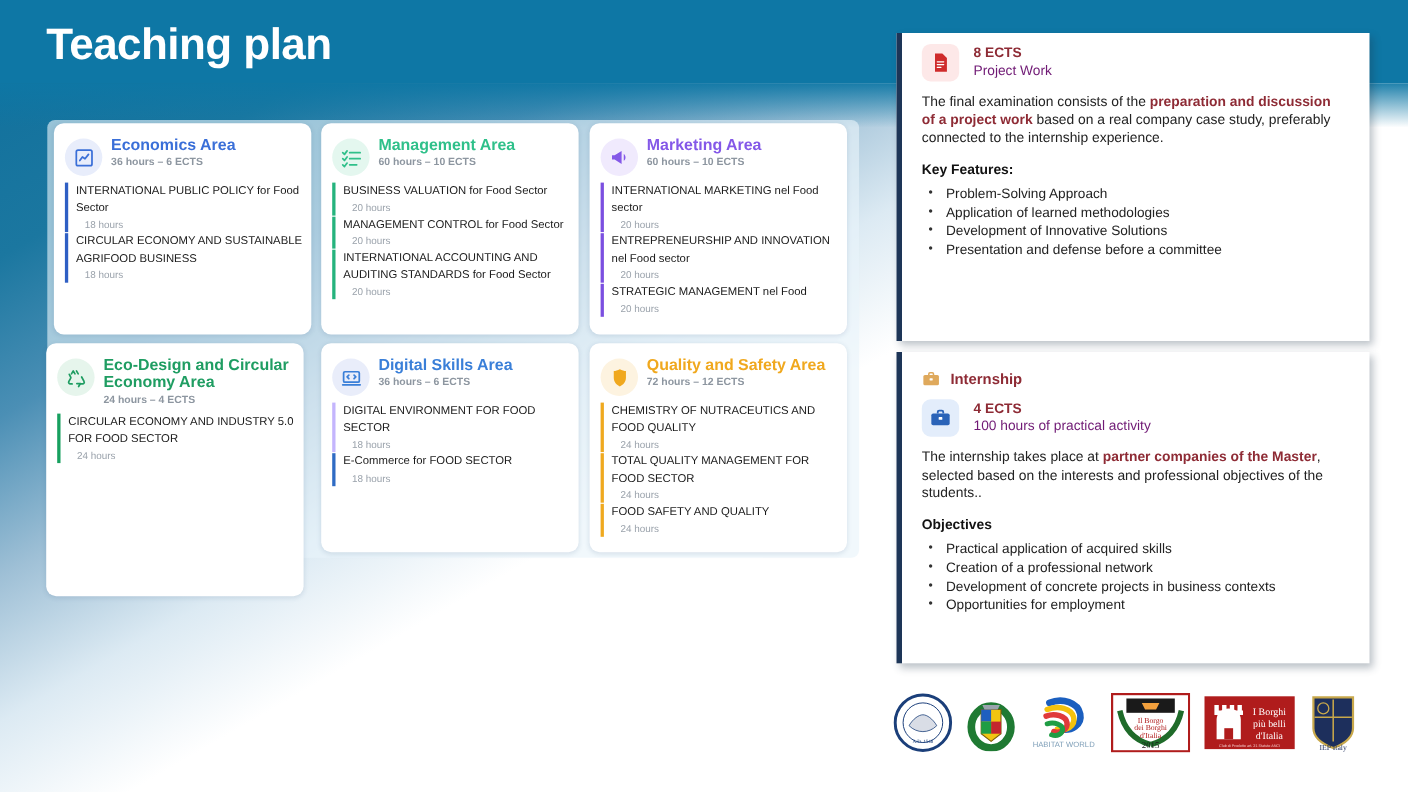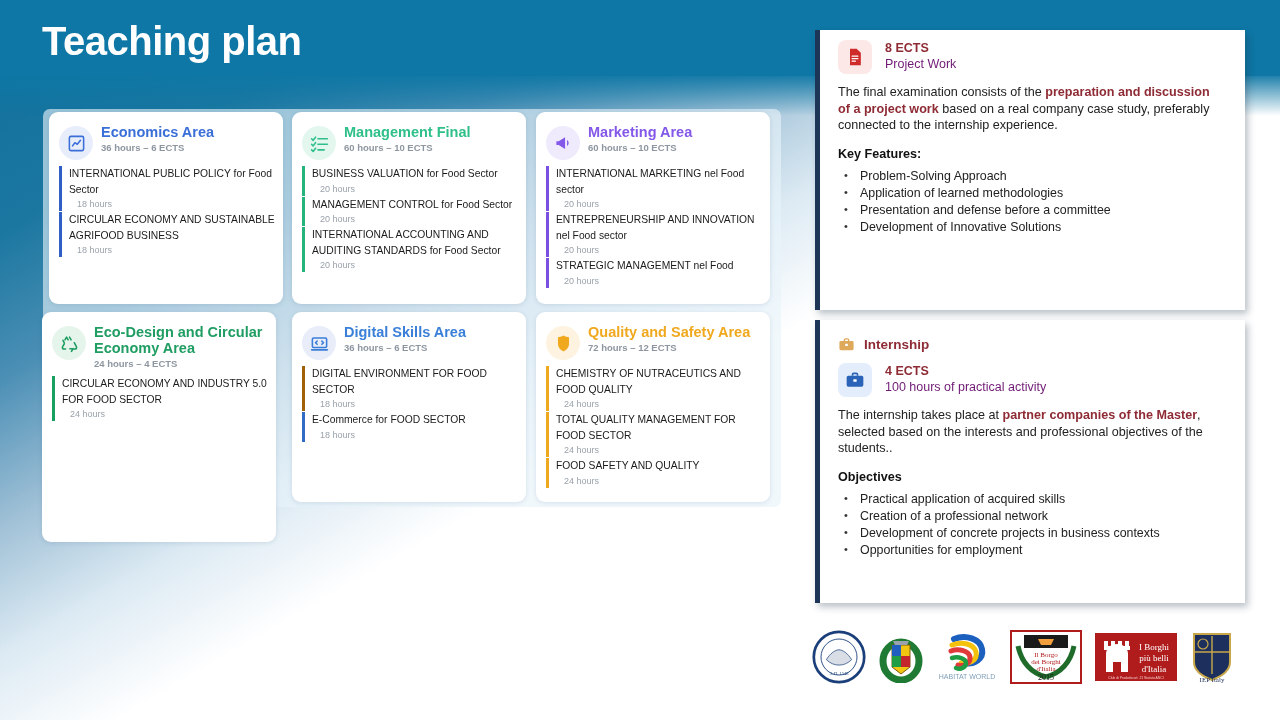--- a/index.html
+++ b/index.html
@@ -125,21 +125,21 @@
           <svg width="19" height="19" viewBox="0 0 24 24" fill="none" stroke="#2fc08a" stroke-width="2" stroke-linecap="round" stroke-linejoin="round">
             <polyline points="2 6 4 8 7 4"></polyline>
             <polyline points="2 13 4 15 7 11"></polyline>
             <polyline points="2 20 4 22 7 18"></polyline>
             <line x1="10" y1="6" x2="22" y2="6"></line>
             <line x1="10" y1="13" x2="22" y2="13"></line>
             <line x1="10" y1="20" x2="18" y2="20"></line>
           </svg>
         </div>
         <div class="card-head-txt">
-          <div class="card-title" style="color:#2fc08a">Management Final</div>
+          <div class="card-title" style="color:#2fc08a">Management Area</div>
           <div class="card-sub">60 hours – 10 ECTS</div>
         </div>
       </div>
       <div class="courses">
         <div class="course" style="border-left:3px solid #25b37d">
           <div class="course-name">BUSINESS VALUATION for Food Sector</div>
           <div class="course-hours">20 hours</div>
         </div>
         <div class="course" style="border-left:3px solid #25b37d">
           <div class="course-name">MANAGEMENT CONTROL for Food Sector</div>
@@ -211,21 +211,21 @@
             <polyline points="9 9 7 11 9 13"></polyline>
             <polyline points="15 9 17 11 15 13"></polyline>
           </svg>
         </div>
         <div class="card-head-txt">
           <div class="card-title" style="color:#3a7fd8">Digital Skills  Area</div>
           <div class="card-sub">36 hours – 6 ECTS</div>
         </div>
       </div>
       <div class="courses">
-        <div class="course" style="border-left:3px solid #a16207">
+        <div class="course" style="border-left:3px solid #c4b5fd">
           <div class="course-name">DIGITAL ENVIRONMENT FOR FOOD SECTOR</div>
           <div class="course-hours">18 hours</div>
         </div>
         <div class="course" style="border-left:3px solid #2f6bc4">
           <div class="course-name">E-Commerce for FOOD SECTOR</div>
           <div class="course-hours">18 hours</div>
         </div>
       </div>
     </div>
     <div class="area-card" style="left: 536px; top: 312px; width: 234px; height: 190px;">
@@ -269,22 +269,22 @@
           <div class="sp-ects-num">8 ECTS</div>
           <div class="sp-ects-sub">Project Work</div>
         </div>
       </div>
       <div class="sp-body">
         <p class="sp-para" style="margin:0"><span>The final examination consists of the </span><b>preparation and discussion of a project work</b><span> based on a real company case study, preferably connected to the internship experience.</span></p>
         <div class="sp-sec">Key Features:</div>
         <ul class="sp-list">
           <li>Problem-Solving Approach</li>
           <li>Application of learned methodologies</li>
+          <li>Development of Innovative Solutions</li>
           <li>Presentation and defense before a committee</li>
-          <li>Development of Innovative Solutions</li>
         </ul>
       </div>
     </div>
     <div class="side-panel" style="left: 815px; top: 320px; width: 425px; height: 283px;">
       <div class="sp-head">
         <span class="sp-head-icon">
           <svg width="17" height="17" viewBox="0 0 24 24" fill="#dfa95c">
             <rect x="2" y="7" width="20" height="13" rx="2"></rect>
             <path d="M9 7V5.5A1.5 1.5 0 0 1 10.5 4h3A1.5 1.5 0 0 1 15 5.5V7" stroke="#dfa95c" stroke-width="2" fill="none"></path>
             <rect x="10" y="11" width="4" height="3" rx="0.6" fill="#fff"></rect>

